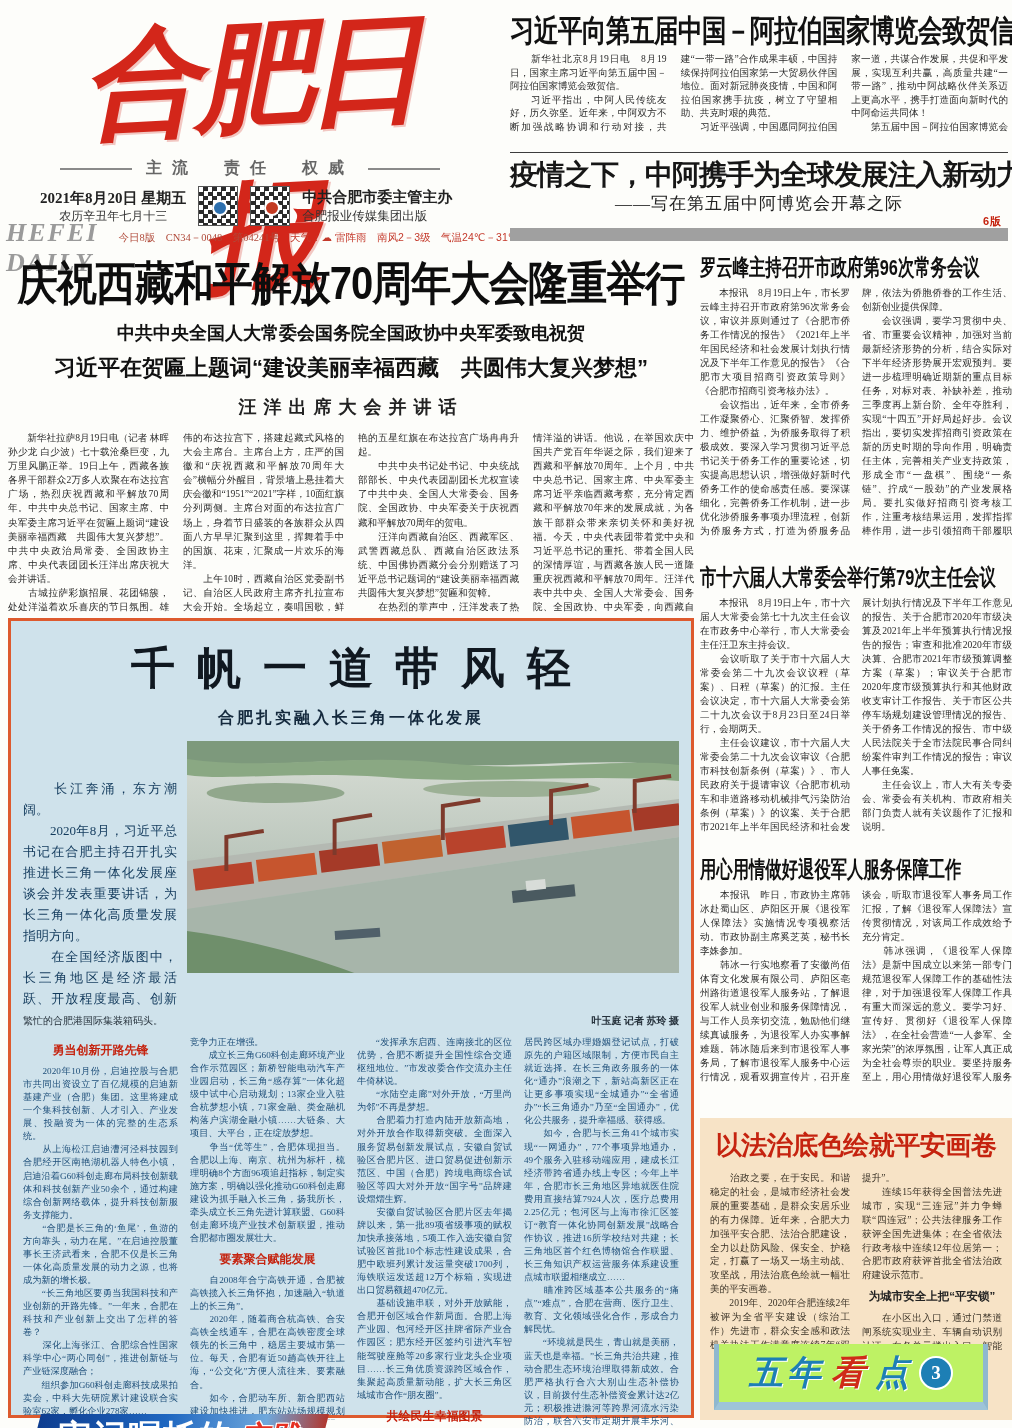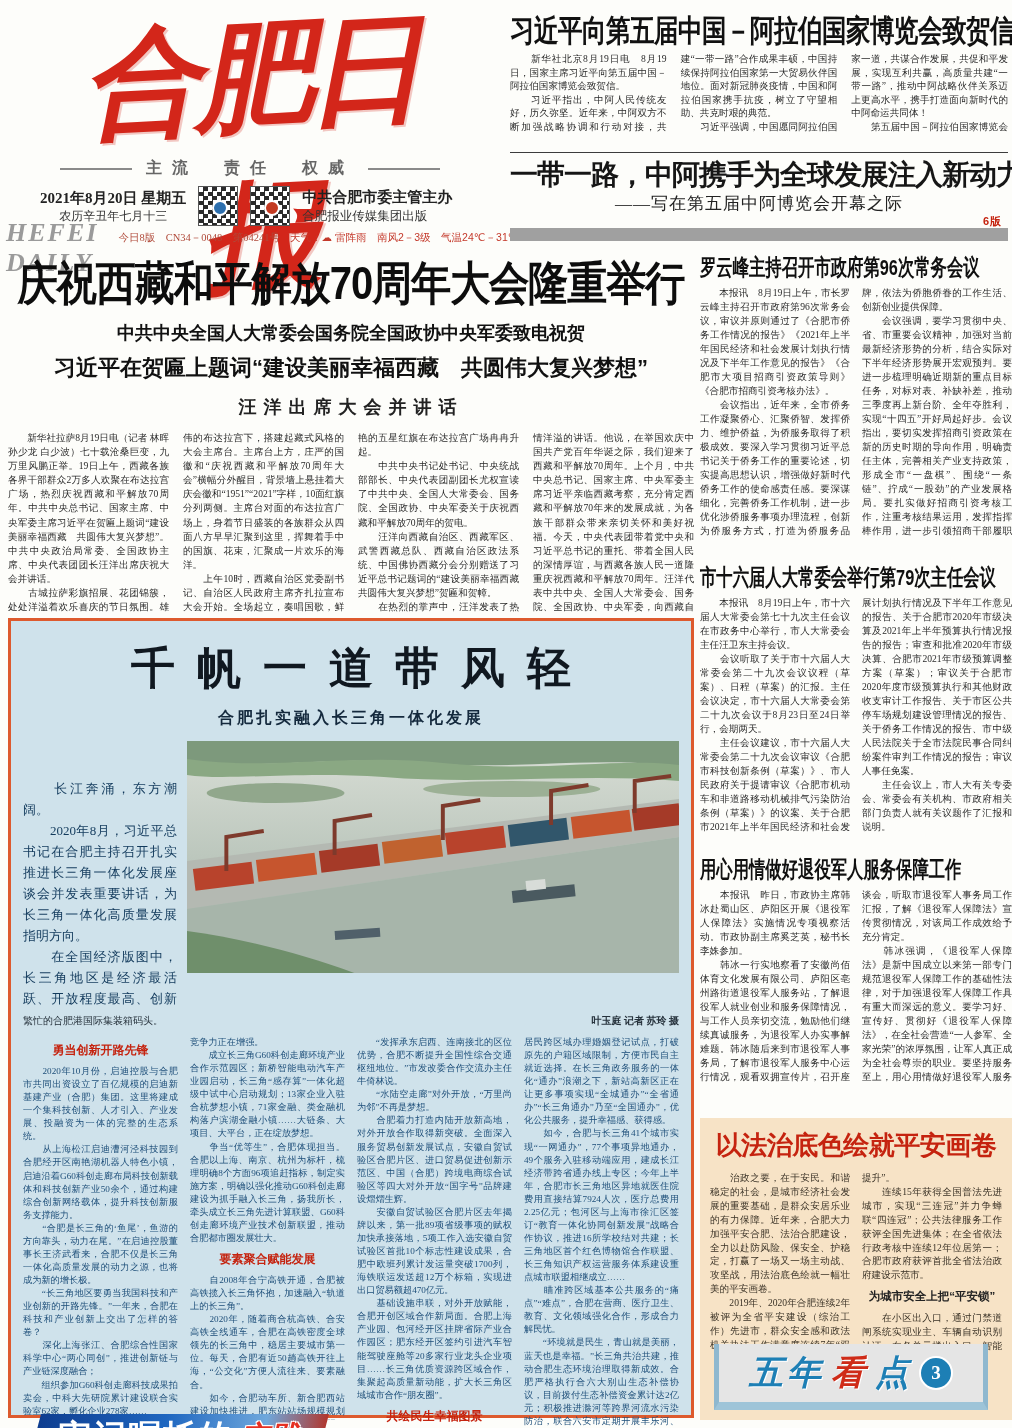--- a/index.html
+++ b/index.html
@@ -71,21 +71,21 @@
   .a2{margin-top:14px;} .a3{margin-top:16px;}
 
   
   .tanbox{position:absolute;left:700px;top:1118px;width:312px;height:302px;background:#f7e3c6;
           box-sizing:border-box;padding:8px 10px;}
   .tan-h{margin:2px 0 8px 0;text-align:center;font-size:26px;font-weight:900;color:#c5230f;
          white-space:nowrap;letter-spacing:-.5px;}
   .tan-body{height:186px;column-count:2;column-gap:12px;font-size:9.6px;line-height:1.45;
             color:#3a3226;overflow:hidden;}
   .tan-sub{font-size:11.5px;font-weight:900;color:#222;text-align:center;margin:6px 0;white-space:nowrap;}
-  .fiveyear{position:absolute;left:14px;bottom:10px;width:264px;height:58px;background:#e5e5e5;
+  .fiveyear{position:absolute;left:14px;bottom:10px;width:264px;height:58px;background:#bef264;
             border-left:5px solid #8fb8cf;border-right:5px solid #8fb8cf;border-bottom:8px solid #9ec4d8;
             display:flex;align-items:center;justify-content:center;gap:6px;}
   .fy-text{font-size:34px;font-weight:900;font-style:italic;color:#1d7fb5;letter-spacing:4px;
            text-shadow:1px 1px 0 #fff;}
   .fy-kan{color:#cf2b18;}
   .fy-circle{display:inline-flex;width:30px;height:30px;border-radius:50%;background:#1d7fb5;
              color:#fff;font-size:19px;font-weight:bold;align-items:center;justify-content:center;
              font-style:normal;border:2px solid #fff;}
 
   
@@ -149,21 +149,21 @@
     </div>
   </div>
 
   <div class="hdr-right">
     <h1 class="h-arab sans">习近平向第五届中国－阿拉伯国家博览会致贺信</h1>
     <div class="tr-body flow">　　新华社北京8月19日电　8月19日，国家主席习近平向第五届中国－阿拉伯国家博览会致贺信。
 　　习近平指出，中阿人民传统友好，历久弥坚。近年来，中阿双方不断加强战略协调和行动对接，共建“一带一路”合作成果丰硕，中国持续保持阿拉伯国家第一大贸易伙伴国地位。面对新冠肺炎疫情，中国和阿拉伯国家携手抗疫，树立了守望相助、共克时艰的典范。
 　　习近平强调，中国愿同阿拉伯国家一道，共谋合作发展，共促和平发展，实现互利共赢，高质量共建“一带一路”，推动中阿战略伙伴关系迈上更高水平，携手打造面向新时代的中阿命运共同体！
 　　第五届中国－阿拉伯国家博览会当日在宁夏银川开幕，博览会由商务部、中国国际贸易促进委员会和宁夏回族自治区人民政府共同举办。</div>
     <div class="h-divider"></div>
-    <h2 class="h-epidemic">一带一路，中阿携手为全球发展注入新动力</h2>
+    <h2 class="h-epidemic">疫情之下，中阿携手为全球发展注入新动力</h2>
     <div class="h-ep-sub">
       <span>——写在第五届中阿博览会开幕之际</span>
       <span class="pageref sans">6版</span>
     </div>
     <div class="graybar"></div>
   </div>
 
   <div class="tibet">
     <h1 class="t-h1 sans">庆祝西藏和平解放70周年大会隆重举行</h1>
     <h2 class="t-h2 sans">中共中央全国人大常委会国务院全国政协中央军委致电祝贺</h2>

